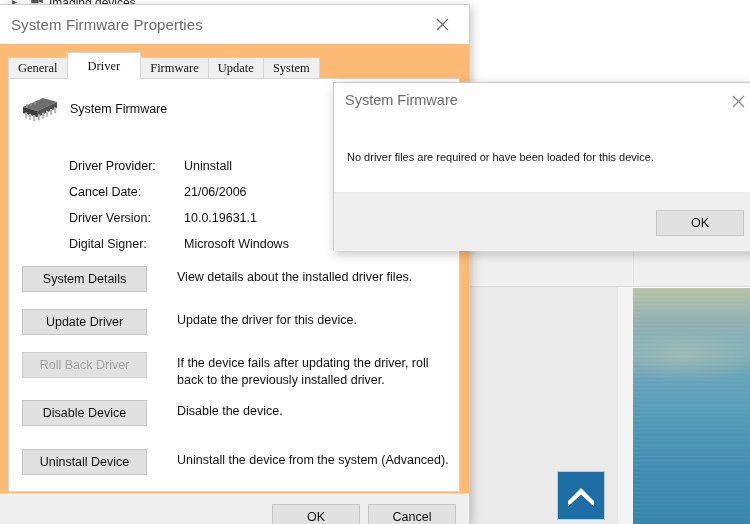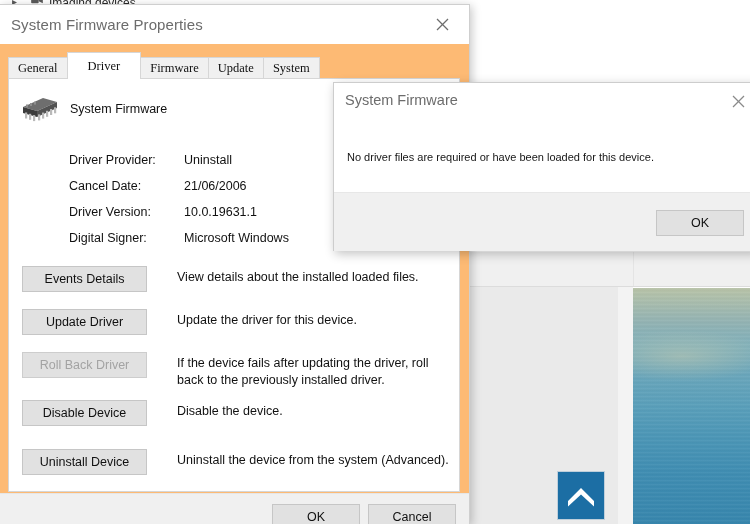--- a/index.html
+++ b/index.html
@@ -270,21 +270,21 @@
   
   .info-rows {
     position: absolute;
     left: 60px;
     top: 68px;
     width: 370px;
   }
   .info-row {
     display: flex;
     height: 26px;
-    align-items: center;
+    align-items: flex-end;
     font-size: 12.5px;
     color: #111111;
   }
   .info-label { width: 115px; }
   .info-value { }
 
   
   .actions {
     position: absolute;
     left: 13px;
@@ -537,22 +537,22 @@
         </div>
         <div class="info-row">
           <div class="info-label">Digital Signer:</div>
           <div class="info-value">Microsoft Windows</div>
         </div>
       </div>
 
       <div class="actions">
 
         <div class="action-row">
-          <button class="btn">Events Details</button>
-          <div class="action-desc">View details about the installed loaded files.</div>
+          <button class="btn">System Details</button>
+          <div class="action-desc">View details about the installed driver files.</div>
         </div>
 
         <div class="action-row">
           <button class="btn">Update Driver</button>
           <div class="action-desc">Update the driver for this device.</div>
         </div>
 
         <div class="action-row">
           <button class="btn disabled" disabled="">Roll Back Driver</button>
           <div class="action-desc">If the device fails after updating the driver, roll back to the previously installed driver.</div>

